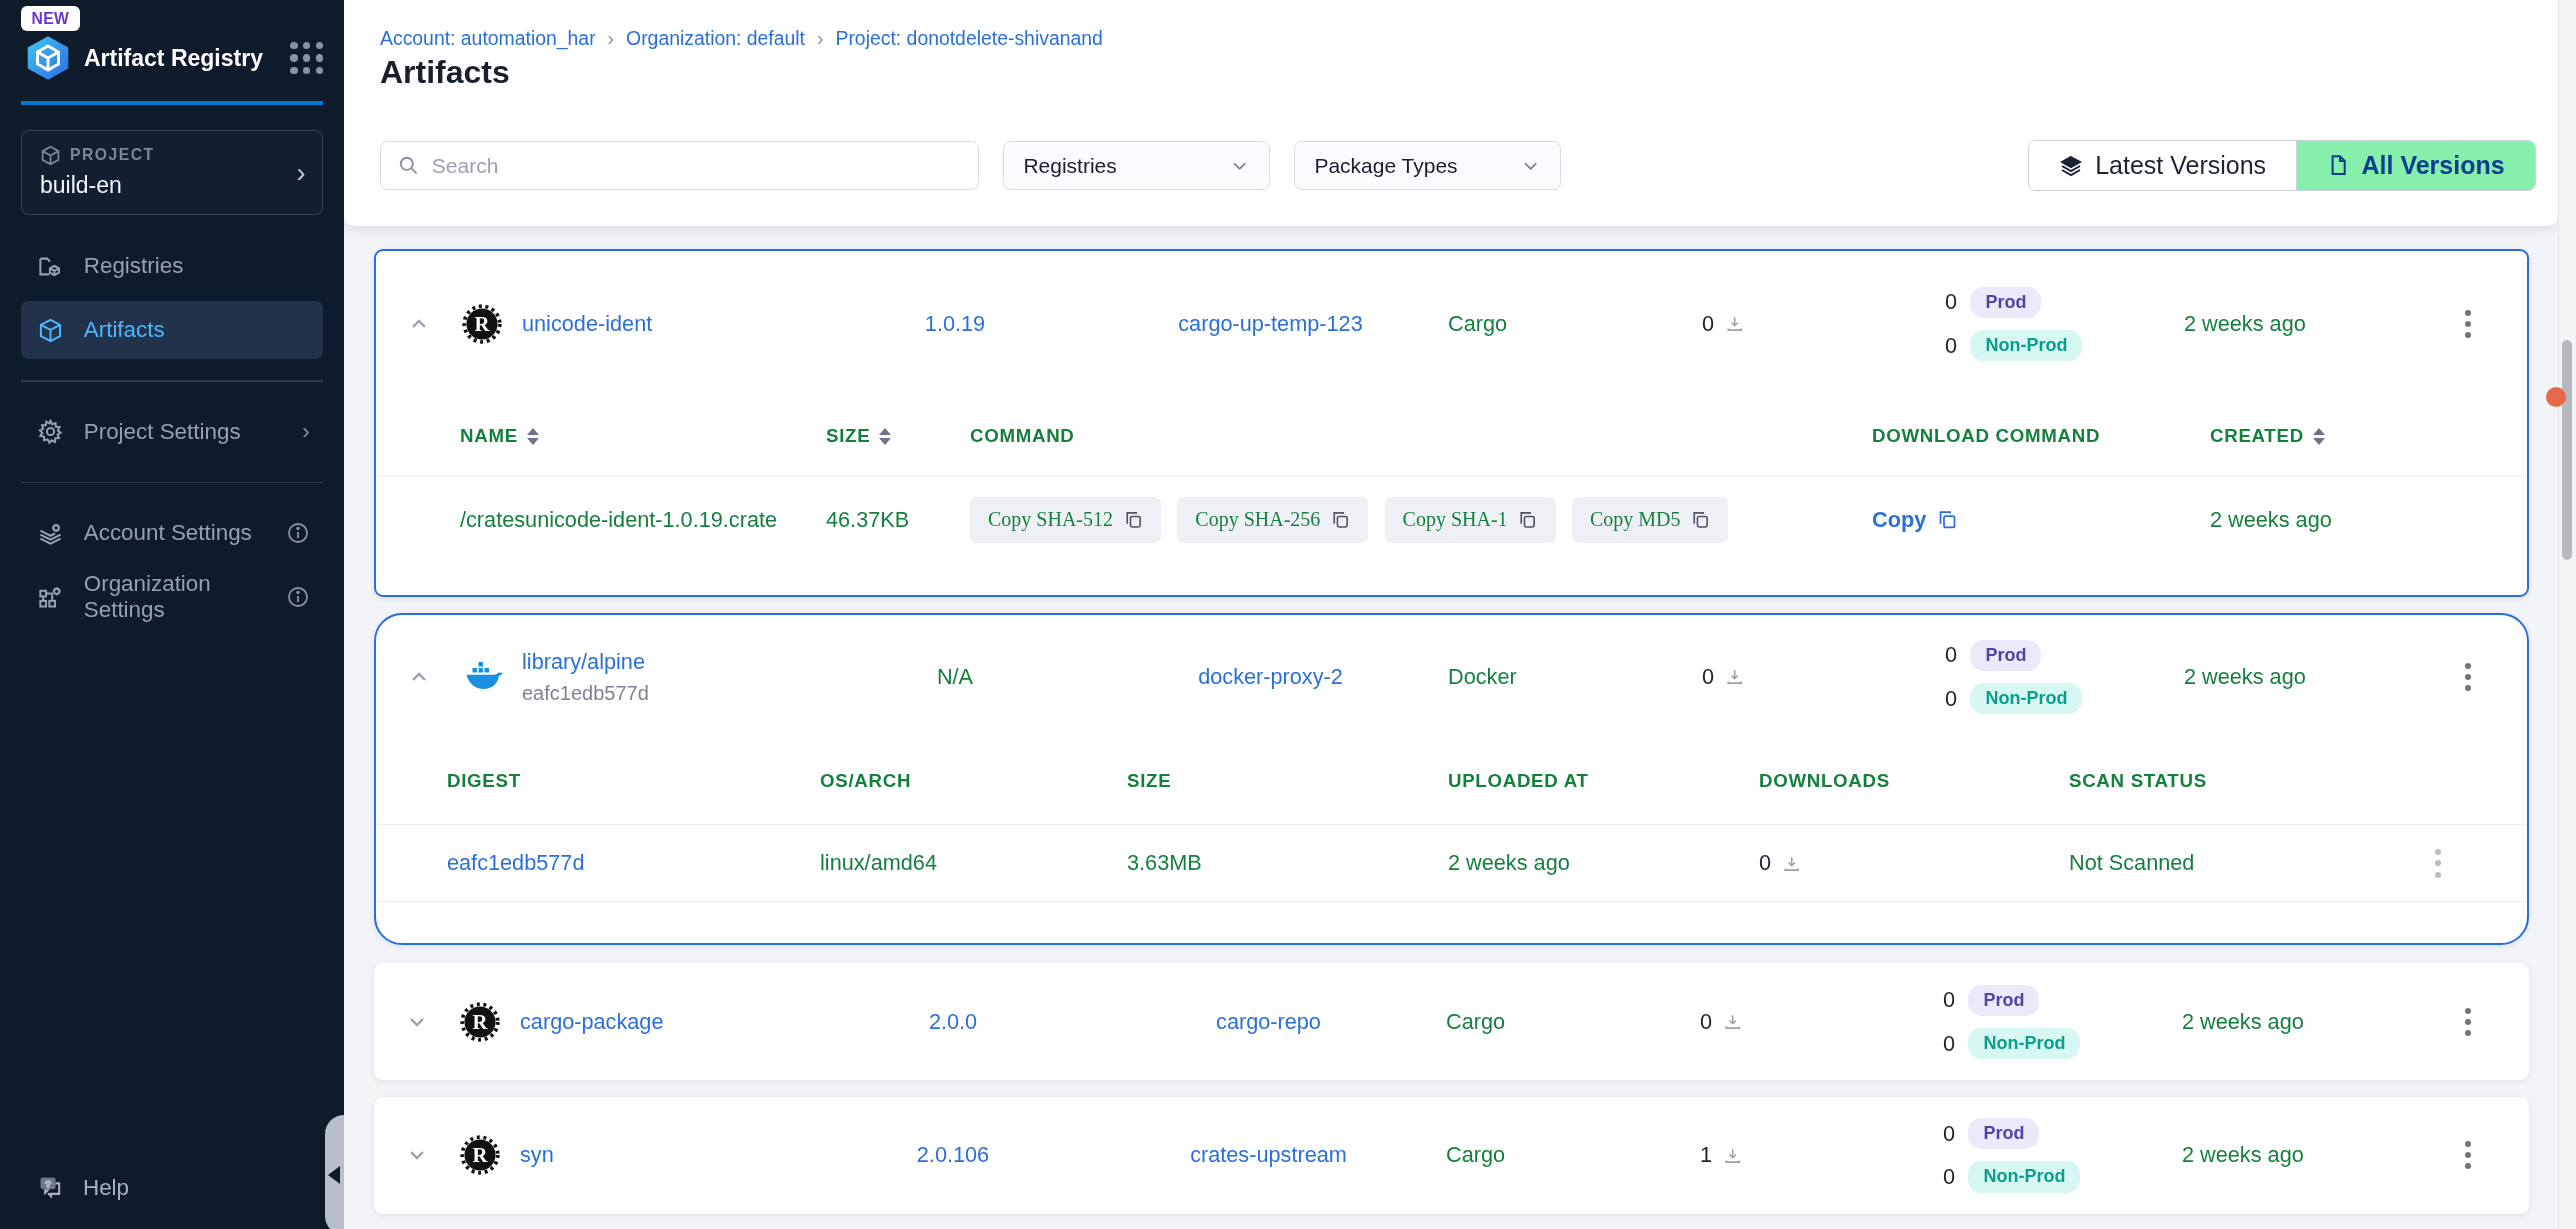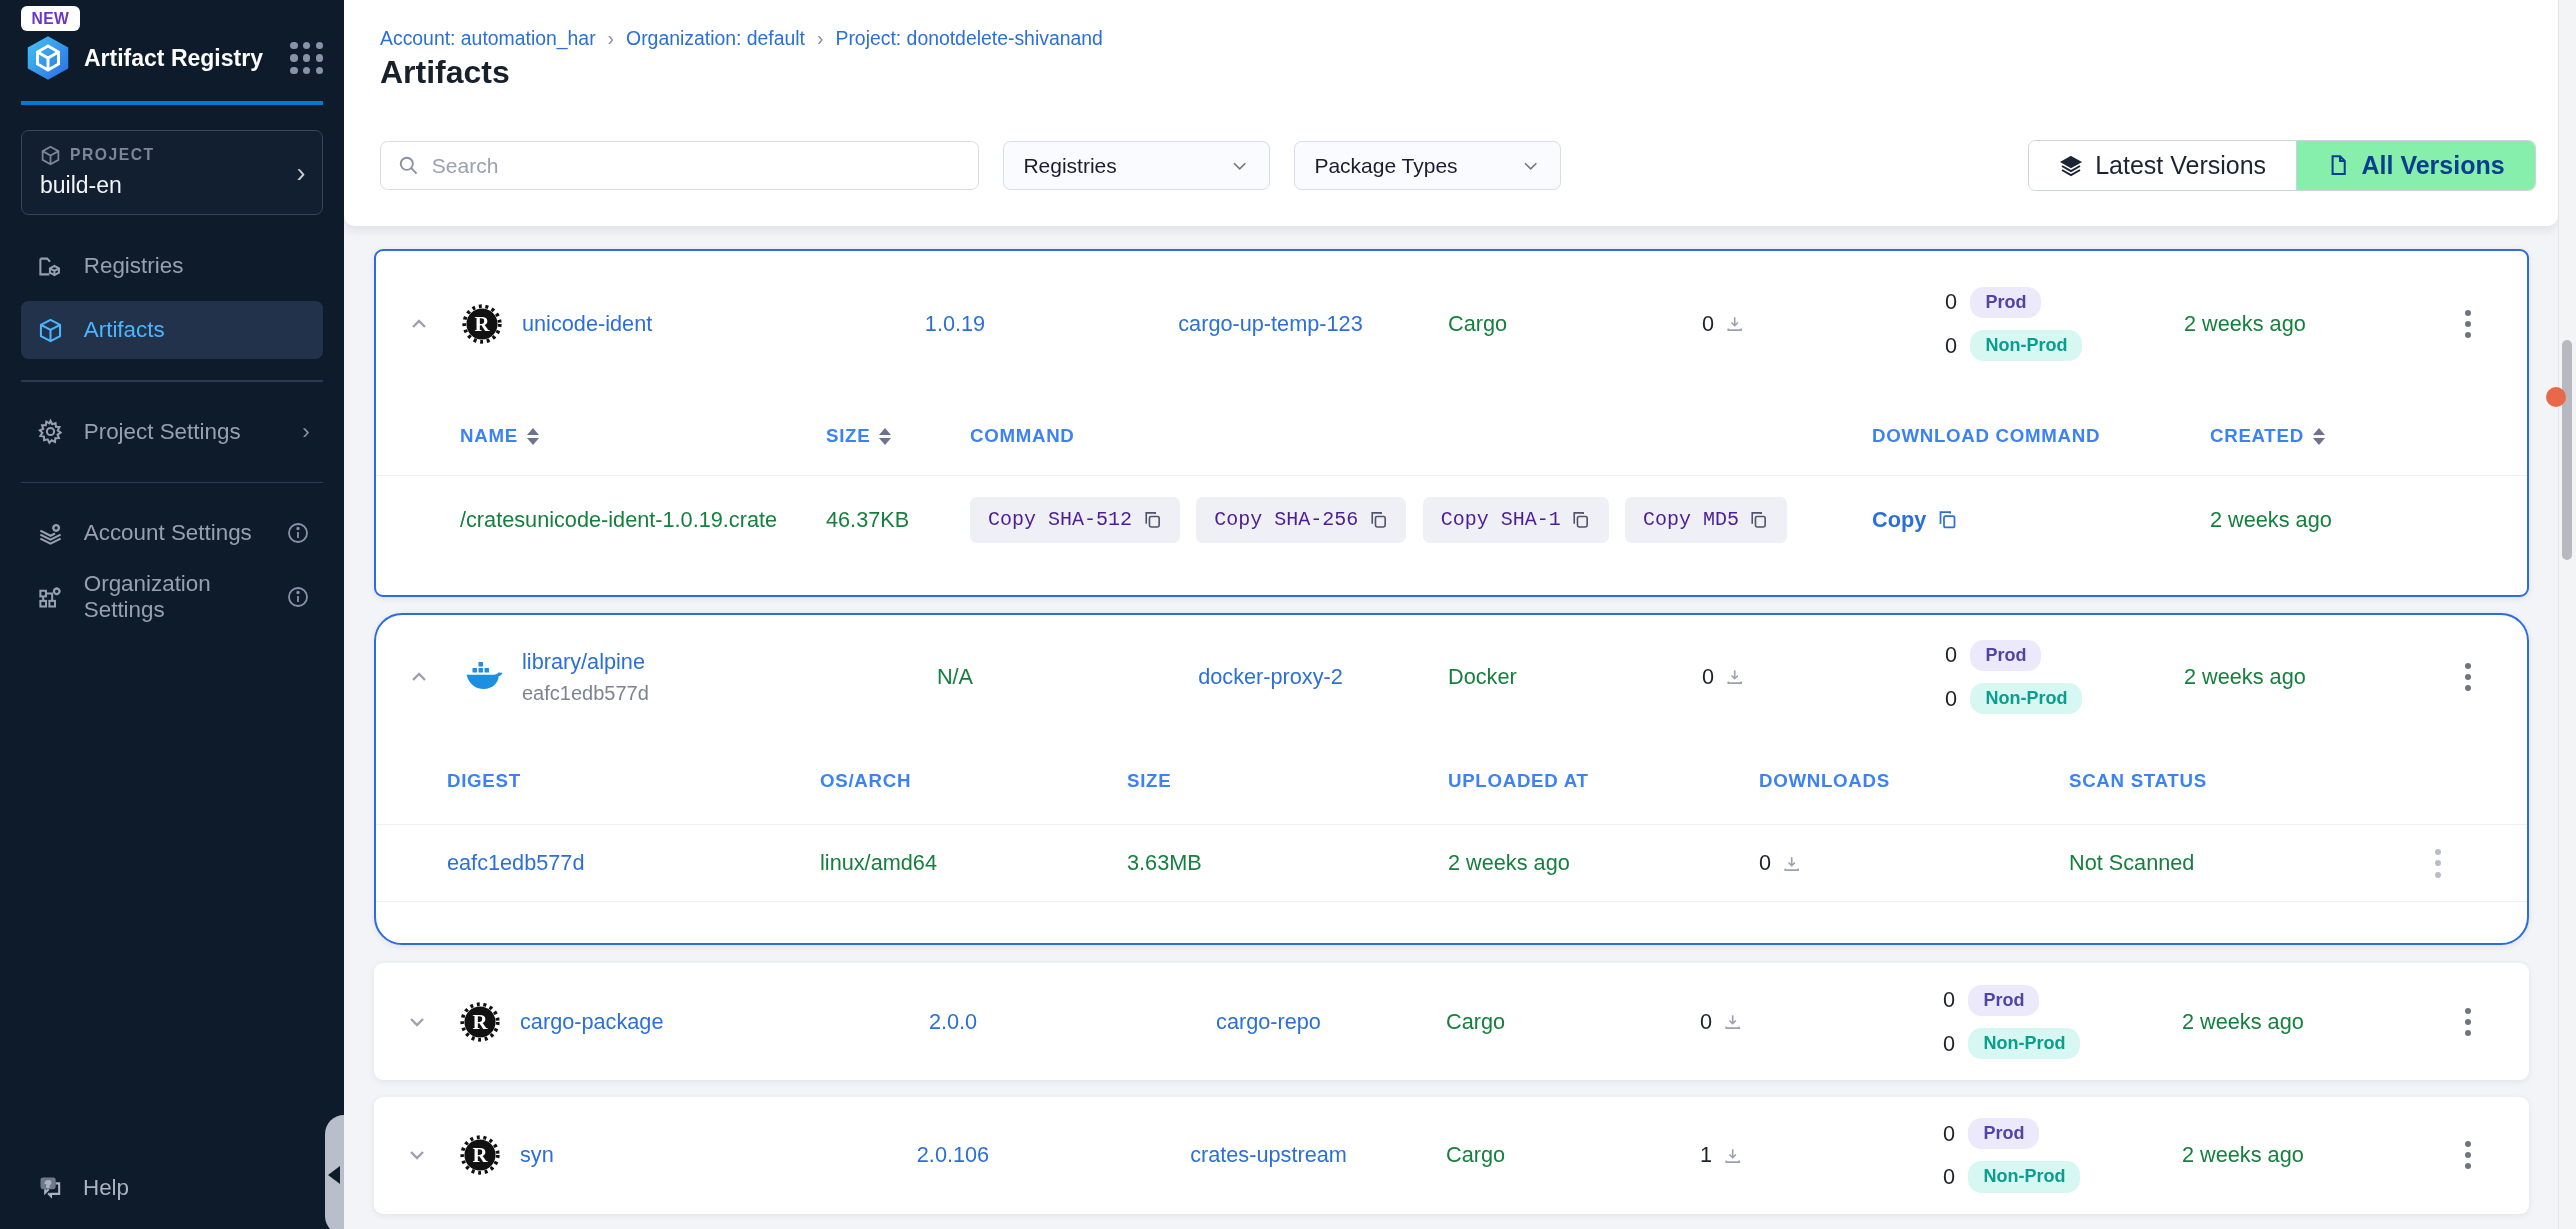--- a/index.html
+++ b/index.html
@@ -65,32 +65,32 @@
   .env-cell { display:flex; flex-direction:column; gap:12px; }
   .env-line { display:flex; align-items:center; gap:13.4px; font-size:21.7px; color:#1d212b; }
   .badge { font-size:18px; font-weight:bold; padding:5.2px 15px; border-radius:13.4px; }
   .badge.prod { background:#ece9fb; color:#5144a8; }
   .badge.nonprod { background:#d7f8f2; color:#0a9e8c; }
   .kebab { display:flex; flex-direction:column; gap:5.2px; align-items:center; cursor:pointer; padding:7.5px; }
   .kebab i { width:6px; height:6px; border-radius:50%; background:#6f7480; }
   .kebab.light i { background:#b6bcc9; }
 
   
-  .hdr { font-size:18.7px; font-weight:bold; color:#3b82f6; letter-spacing:0.7px; display:flex; align-items:center; gap:9px; }
+  .hdr { font-size:18.7px; font-weight:bold; color:#15803d; letter-spacing:0.7px; display:flex; align-items:center; gap:9px; }
   .sort { display:inline-flex; flex-direction:column; gap:3px; cursor:pointer; }
   .sort b { width:0; height:0; border-left:6px solid transparent; border-right:6px solid transparent; }
   .sort .up { border-bottom:7.5px solid #6d7290; }
   .sort .dn { border-top:7.5px solid #6d7290; }
 
   .files-head, .files-row { display:grid; grid-template-columns:84px 366px 144px 902px 338px 1fr; align-items:center; }
   .files-head { height:78px; }
   .files-row { height:88px; border-top:1.5px solid #eef0f5; }
   .card1 { padding-bottom:32px; }
   .chk-btns { display:flex; gap:16.4px; }
-  .chk-btn { background:#eef0f6; border:none; border-radius:6.7px; height:46px; padding:0 18px; display:flex; align-items:center; gap:10.5px; font-size:20px; color:#4c1d95; font-family:Liberation Mono, monospace; cursor:pointer; }
+  .chk-btn { background:#eef0f6; border:none; border-radius:6.7px; height:46px; padding:0 18px; display:flex; align-items:center; gap:10.5px; font-size:20px; color:#15803d; font-family:Liberation Serif, serif; cursor:pointer; }
   .copy-link { display:flex; align-items:center; gap:10.5px; color:#2b6fd9; font-size:21.7px; font-weight:bold; cursor:pointer; }
 
   .dig-head, .dig-row { display:grid; grid-template-columns:71px 373px 307px 321px 311px 310px 280px 1fr; align-items:center; }
   .dig-head { height:86px; }
   .dig-row { height:78px; border-top:1.5px solid #eef0f5; border-bottom:1.5px solid #eef0f5; }
   .card2 { padding-bottom:41px;border-radius:28px; }
 
   
   .scroll-track { position:absolute; right:0; top:0; bottom:0; width:18px; background:#f3f4f6; border-left:1.5px solid #e3e5ea; z-index:6; }
   .scroll-thumb { position:absolute; right:3.7px; top:340px; width:10.5px; height:220px; border-radius:6px; background:#b6b9bf; cursor:pointer; }

